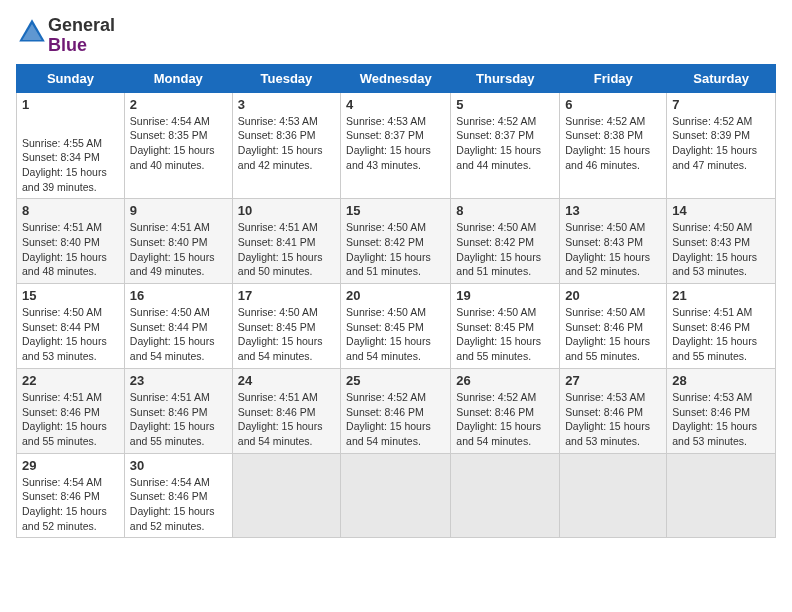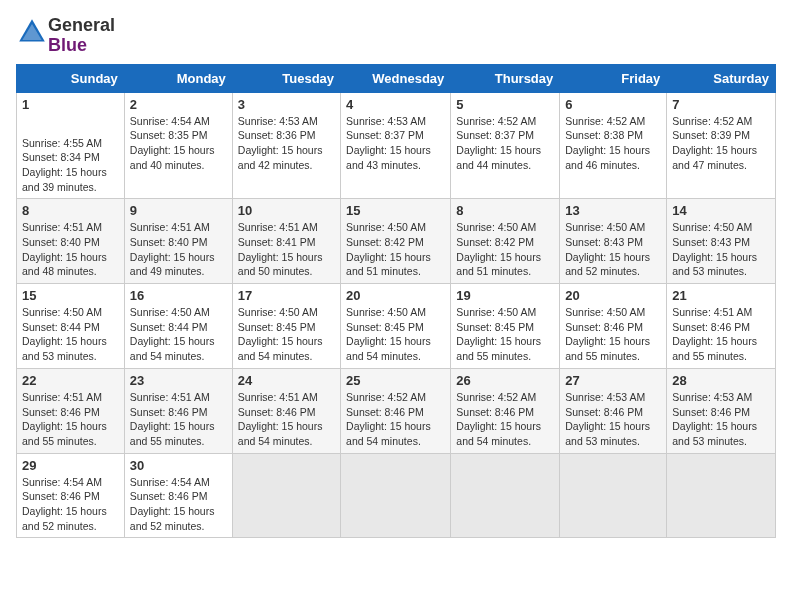--- a/index.html
+++ b/index.html
@@ -44,21 +44,21 @@
       color: #333;
     }
     table {
       width: 100%;
       border-collapse: collapse;
       font-size: 11px;
     }
     thead tr th {
       background-color: #1a6bbd;
       color: #fff;
-      text-align: right;
+      text-align: center;
       padding: 6px 6px;
       font-size: 13px;
       font-weight: bold;
       border: 1px solid #1a6bbd;
     }
     tbody tr td {
       border: 1px solid #ccc;
       vertical-align: top;
       padding: 4px 5px;
       width: 113px;

